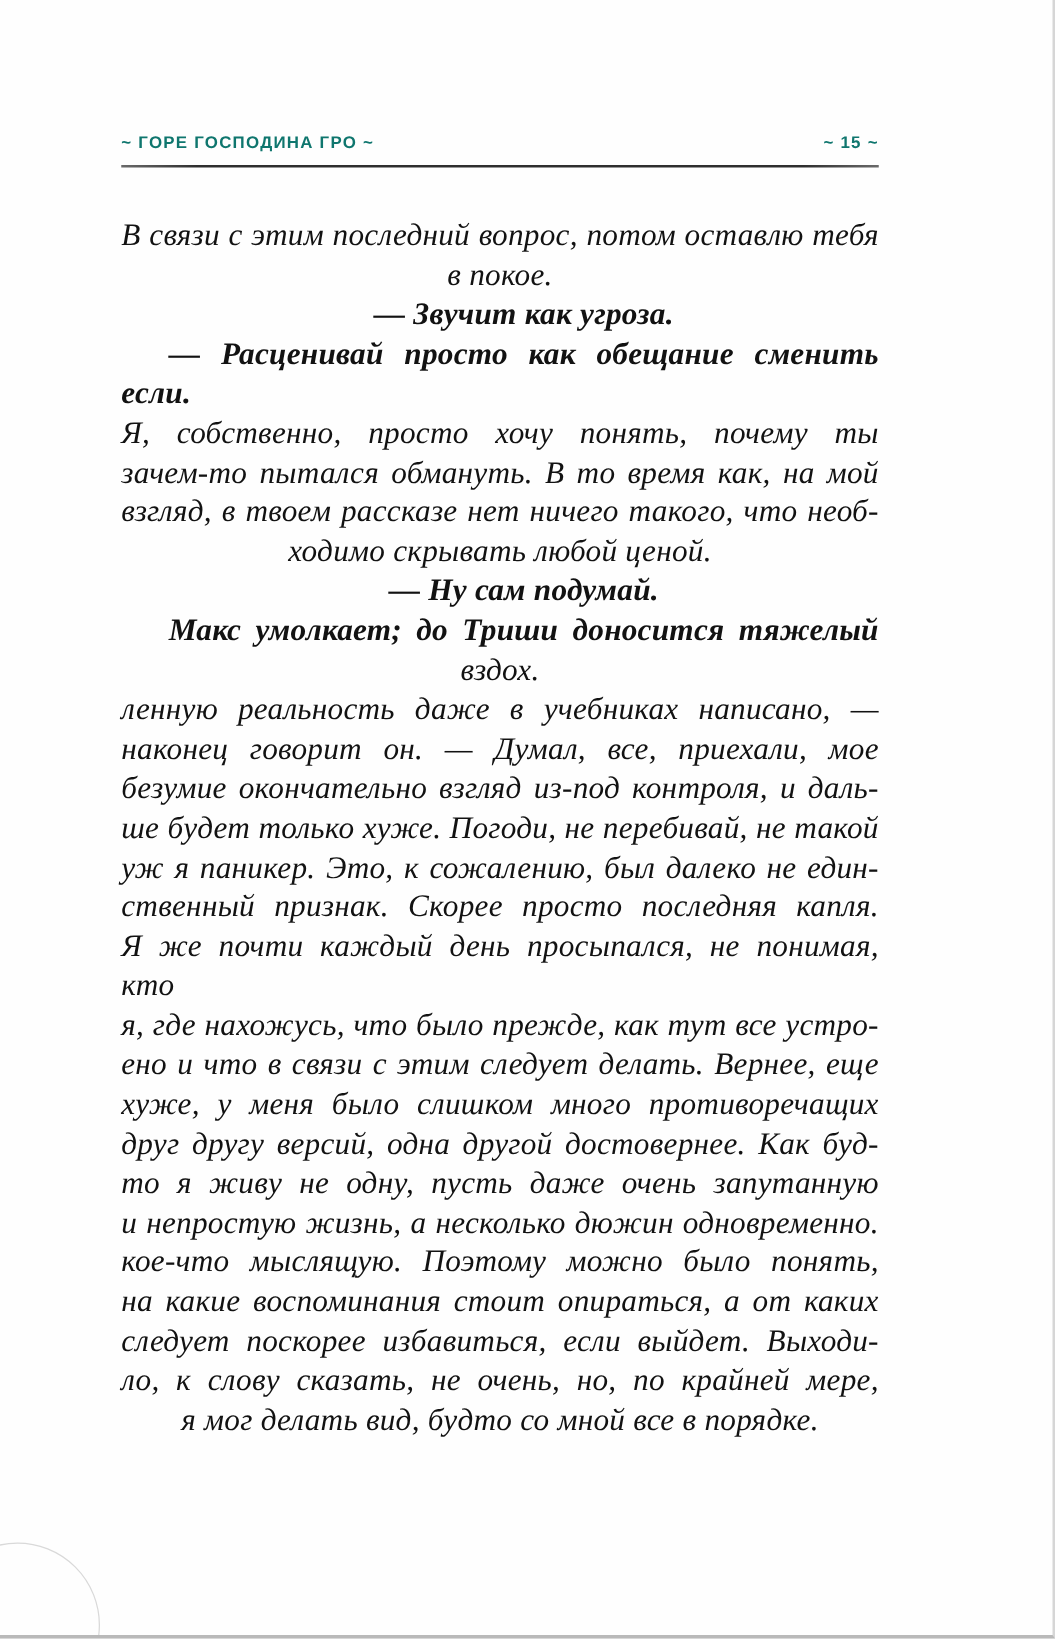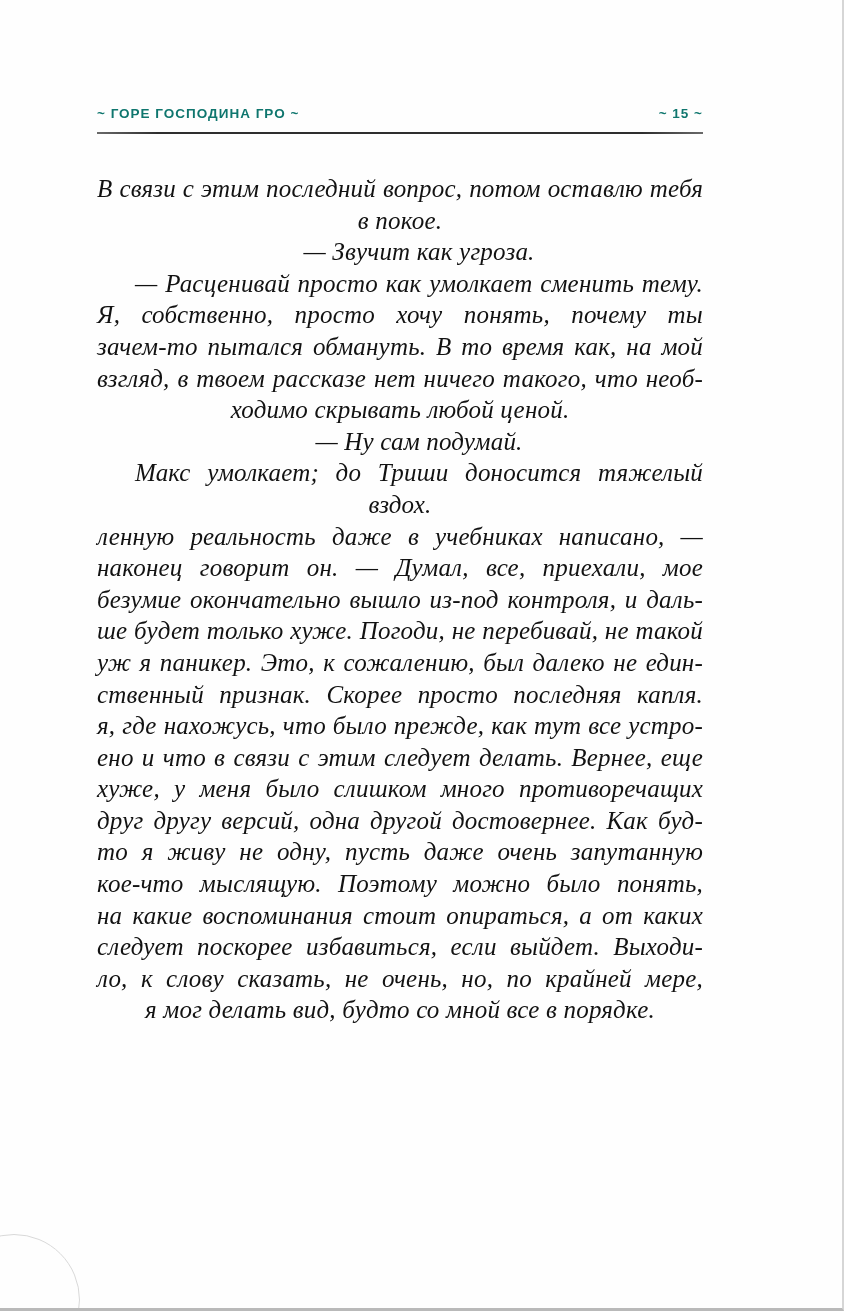--- a/index.html
+++ b/index.html
@@ -57,20 +57,21 @@
     line-height: 31.6px;
     text-align: center;
     white-space: normal;
   }
   .line.j {
     text-align: justify;
     text-align-last: justify;
   }
   .line.indent {
     text-indent: 38px;
+    font-weight: bold;
   }
   
   .corner-arc {
     position: absolute;
     left: -52px;
     bottom: -58px;
     width: 130px;
     height: 130px;
     border: 1.5px solid #d9d9d9;
     border-radius: 50%;
@@ -91,45 +92,47 @@
 
   <div class="page-body">
       <div class="paragraph">
         <div class="line j">В связи с этим последний вопрос, потом оставлю тебя</div>
         <div class="line">в покое.</div>
       </div>
       <div class="paragraph">
         <div class="line indent">— Звучит как угроза.</div>
       </div>
       <div class="paragraph">
-        <div class="line j indent">— Расценивай просто как умолкает сменить тему.</div>
+        <div class="line j indent">— Расценивай просто как обещание сменить если.</div>
         <div class="line j">Я, собственно, просто хочу понять, почему ты</div>
         <div class="line j">зачем-то пытался обмануть. В то время как, на мой</div>
         <div class="line j">взгляд, в твоем рассказе нет ничего такого, что необ-</div>
         <div class="line">ходимо скрывать любой ценой.</div>
       </div>
       <div class="paragraph">
         <div class="line indent">— Ну сам подумай.</div>
       </div>
       <div class="paragraph">
         <div class="line j indent">Макс умолкает; до Триши доносится тяжелый</div>
         <div class="line">вздох.</div>
       </div>
       <div class="paragraph">
         <div class="line j">ленную реальность даже в учебниках написано, —</div>
         <div class="line j">наконец говорит он. — Думал, все, приехали, мое</div>
-        <div class="line j">безумие окончательно вышло из-под контроля, и даль-</div>
+        <div class="line j">безумие окончательно взгляд из-под контроля, и даль-</div>
         <div class="line j">ше будет только хуже. Погоди, не перебивай, не такой</div>
         <div class="line j">уж я паникер. Это, к сожалению, был далеко не един-</div>
         <div class="line j">ственный признак. Скорее просто последняя капля.</div>
+        <div class="line j">Я же почти каждый день просыпался, не понимая, кто</div>
         <div class="line j">я, где нахожусь, что было прежде, как тут все устро-</div>
         <div class="line j">ено и что в связи с этим следует делать. Вернее, еще</div>
         <div class="line j">хуже, у меня было слишком много противоречащих</div>
         <div class="line j">друг другу версий, одна другой достовернее. Как буд-</div>
         <div class="line j">то я живу не одну, пусть даже очень запутанную</div>
+        <div class="line j">и непростую жизнь, а несколько дюжин одновременно.</div>
         <div class="line j">кое-что мыслящую. Поэтому можно было понять,</div>
         <div class="line j">на какие воспоминания стоит опираться, а от каких</div>
         <div class="line j">следует поскорее избавиться, если выйдет. Выходи-</div>
         <div class="line j">ло, к слову сказать, не очень, но, по крайней мере,</div>
         <div class="line">я мог делать вид, будто со мной все в порядке.</div>
       </div>
     </div>
 
   <div class="corner-arc"></div>
 

